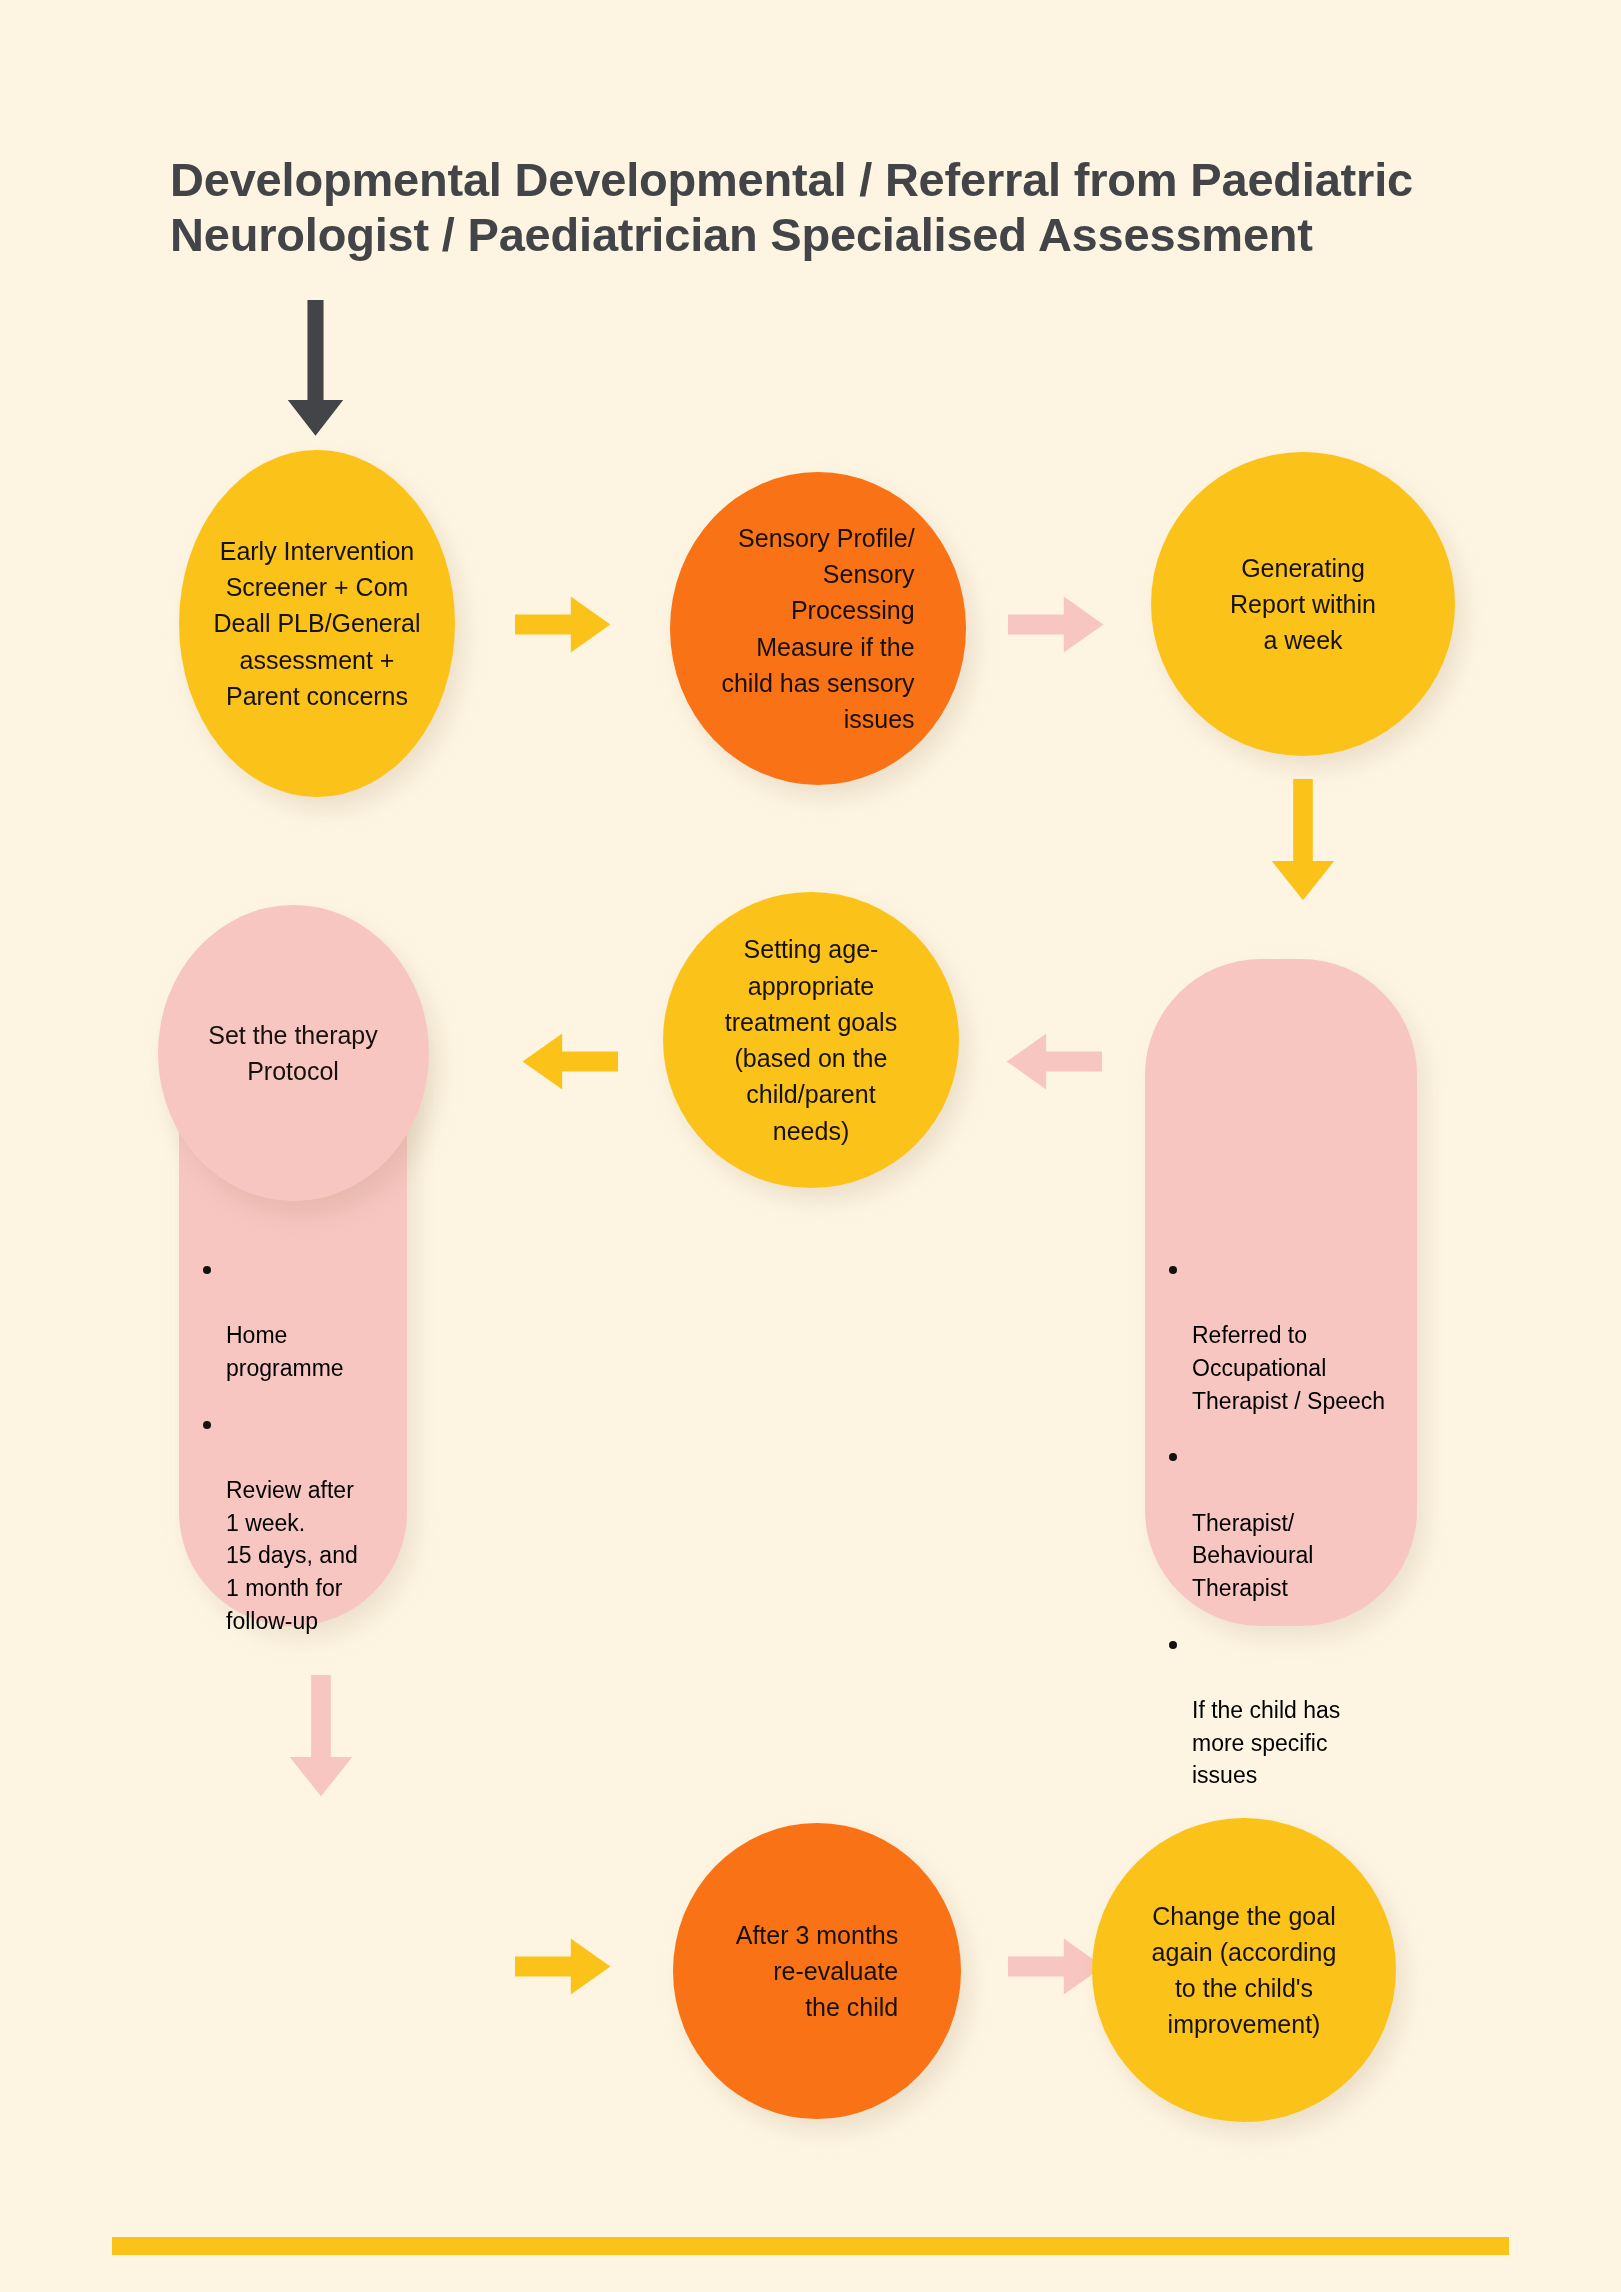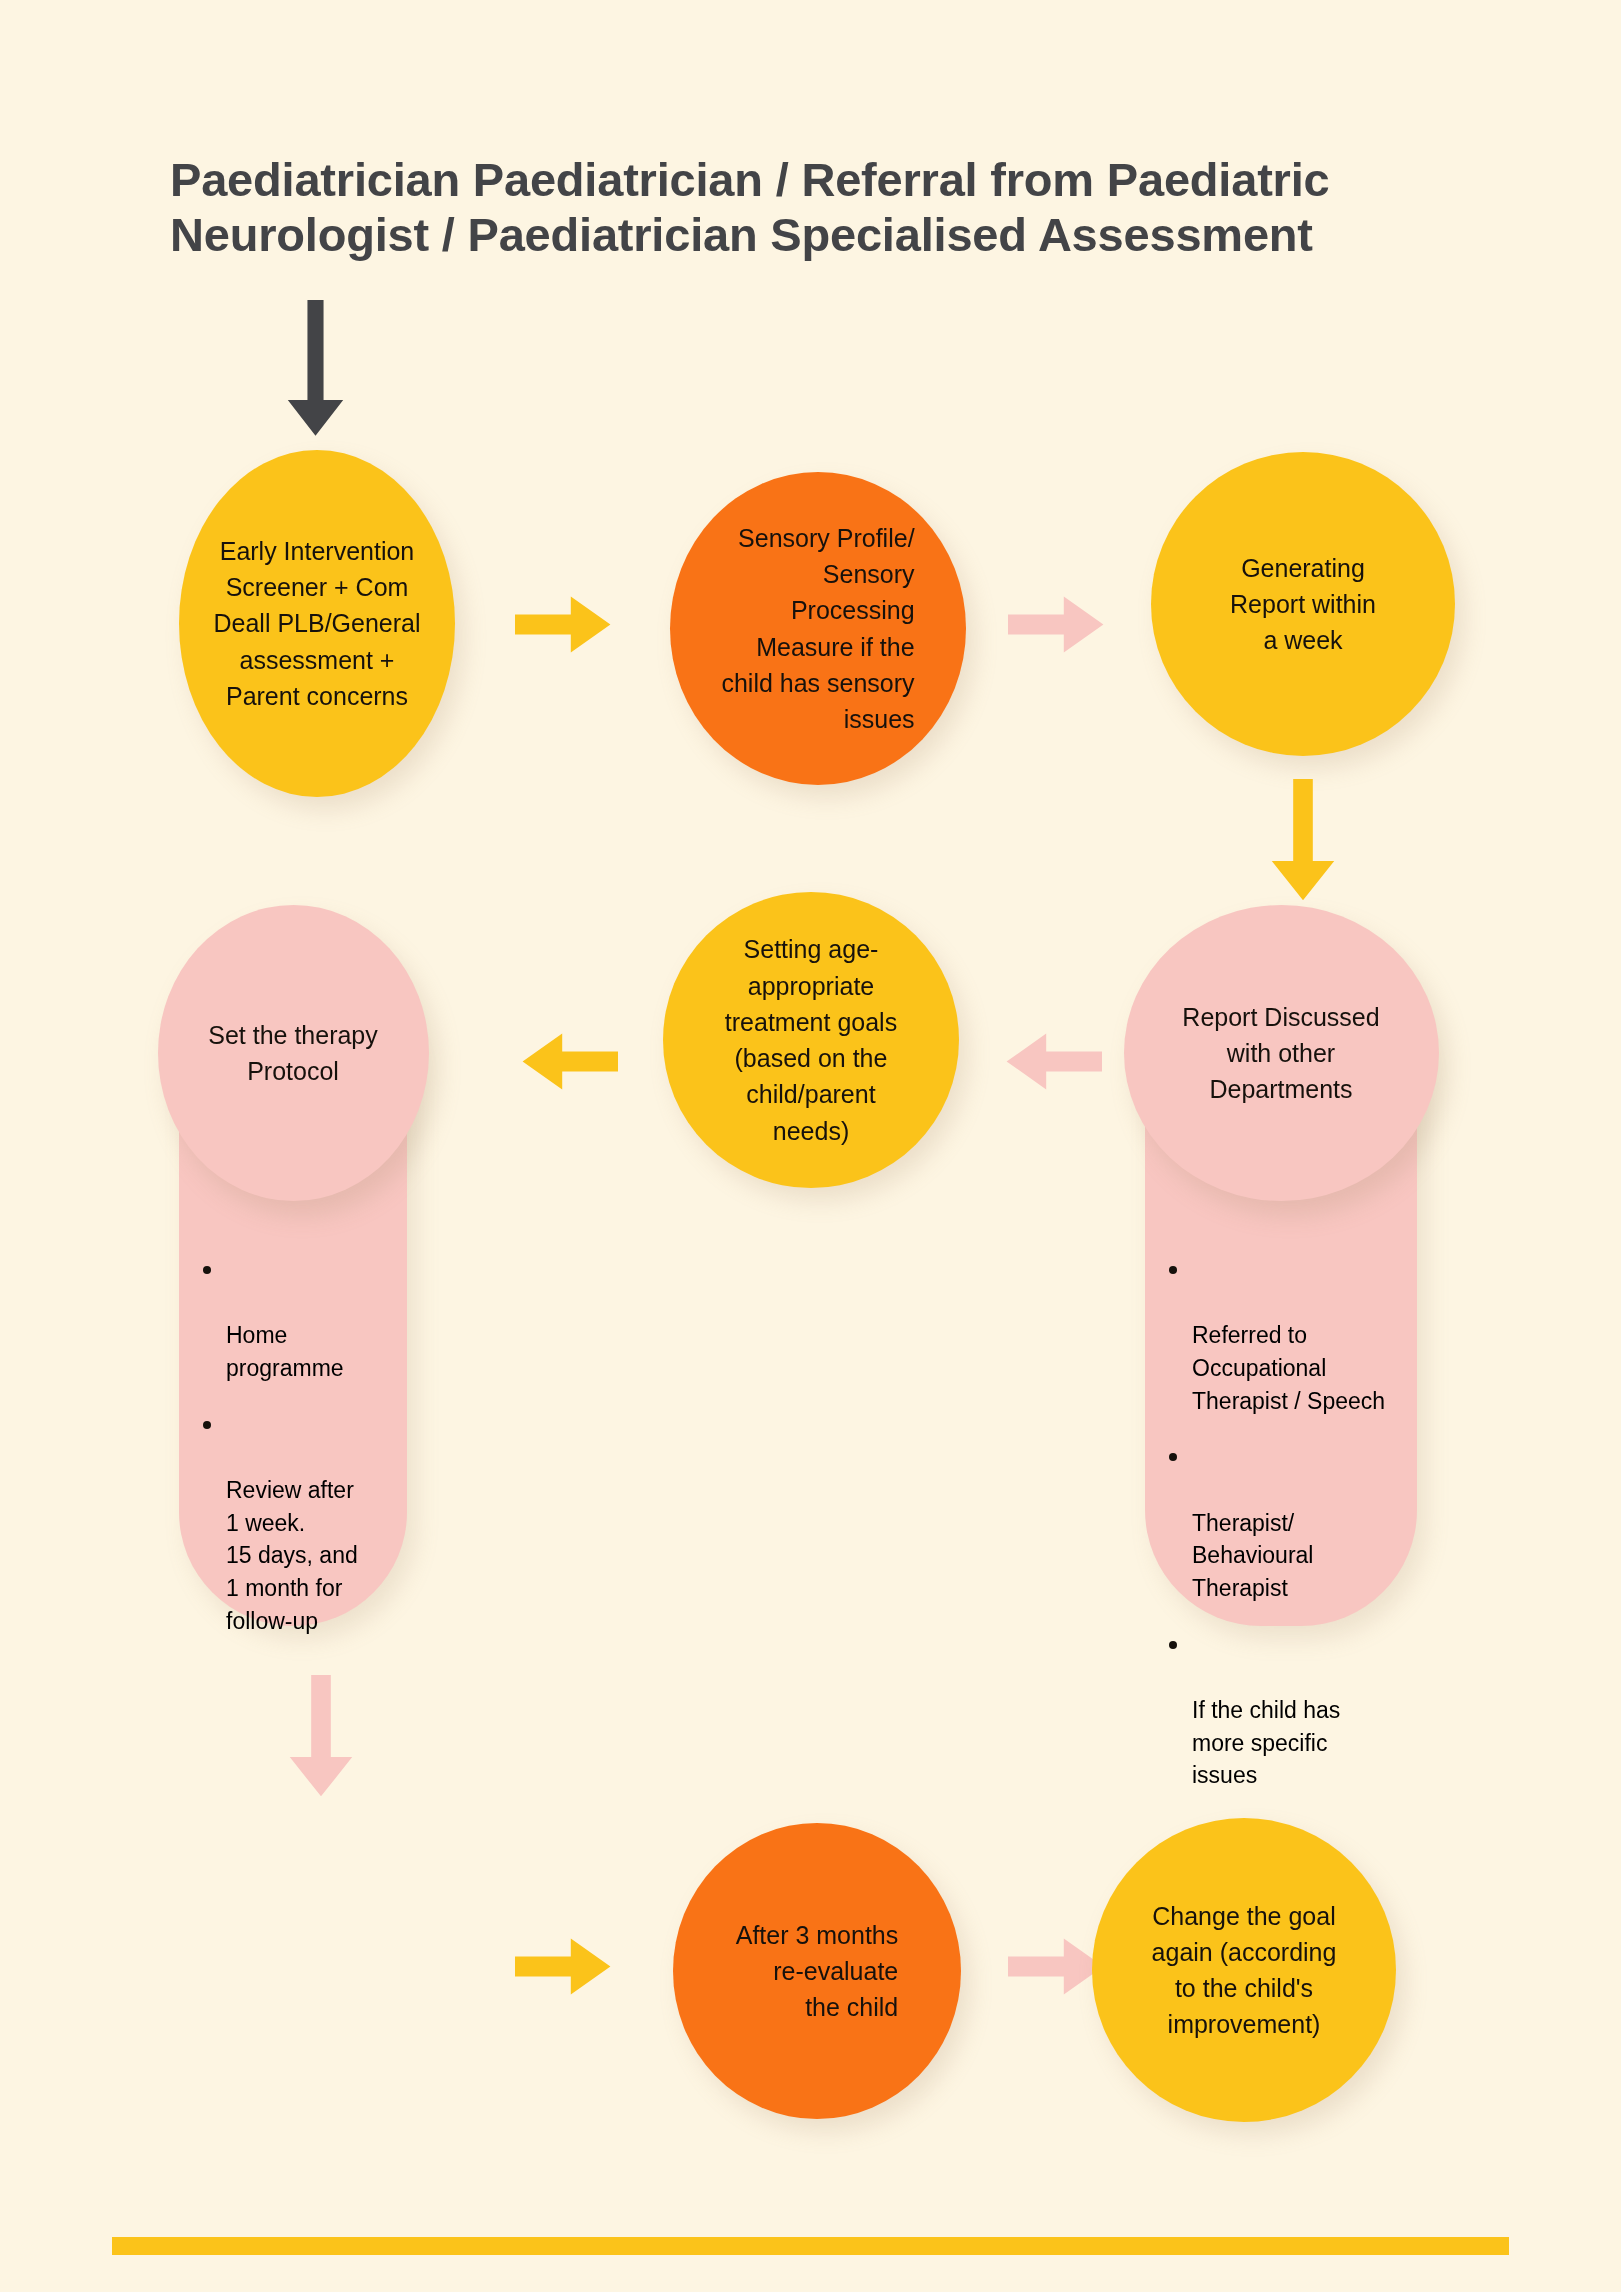--- a/index.html
+++ b/index.html
@@ -124,21 +124,21 @@
     height: 18px;
     background: #FBC31A;
   }
 </style>
 </head>
 <body>
 
 <div id="page">
 
   <div class="title">
-    <span class="ln">Paediatrician Paediatrician / Referral from Paediatric</span>
+    <span class="ln">Developmental Developmental / Referral from Paediatric</span>
     <span class="ln">Neurologist / Paediatrician Specialised Assessment</span>
   </div>
 
   <div class="arrow" style="left:284px; top:300px;">
     <svg width="63" height="143" viewBox="0 0 70 160">
       <path d="M26,0 H44 V112 H66 L35,152 L4,112 H26 Z" fill="#434447"></path>
     </svg>
   </div>
 
   <div class="node ellipse yellow shadow" style="left:179px; top:450px; width:276px; height:347px;">
@@ -177,25 +177,20 @@
   </div>
 
   <div class="arrow" style="left:1270px; top:779px;">
     <svg width="66" height="125" viewBox="0 0 74 140">
       <path d="M26,0 H48 V92 H72 L37,136 L2,92 H26 Z" fill="#FBC31A"></path>
     </svg>
   </div>
 
   <div class="capsule" style="left:1145px; top:905px; width:272px; height:721px;">
     <div class="body" style="top:54px; height:667px;"></div>
-    <div class="head" style="height:296px;">
-      <div class="txt">Report Discussed
-with other
-Departments</div>
-    </div>
     <ul style="top:349px; left:0; right:0;">
       <li>
         <span class="bullet"></span>
         <span>Referred to
 Occupational
 Therapist / Speech</span>
       </li>
       <li>
         <span class="bullet"></span>
         <span>Therapist/

